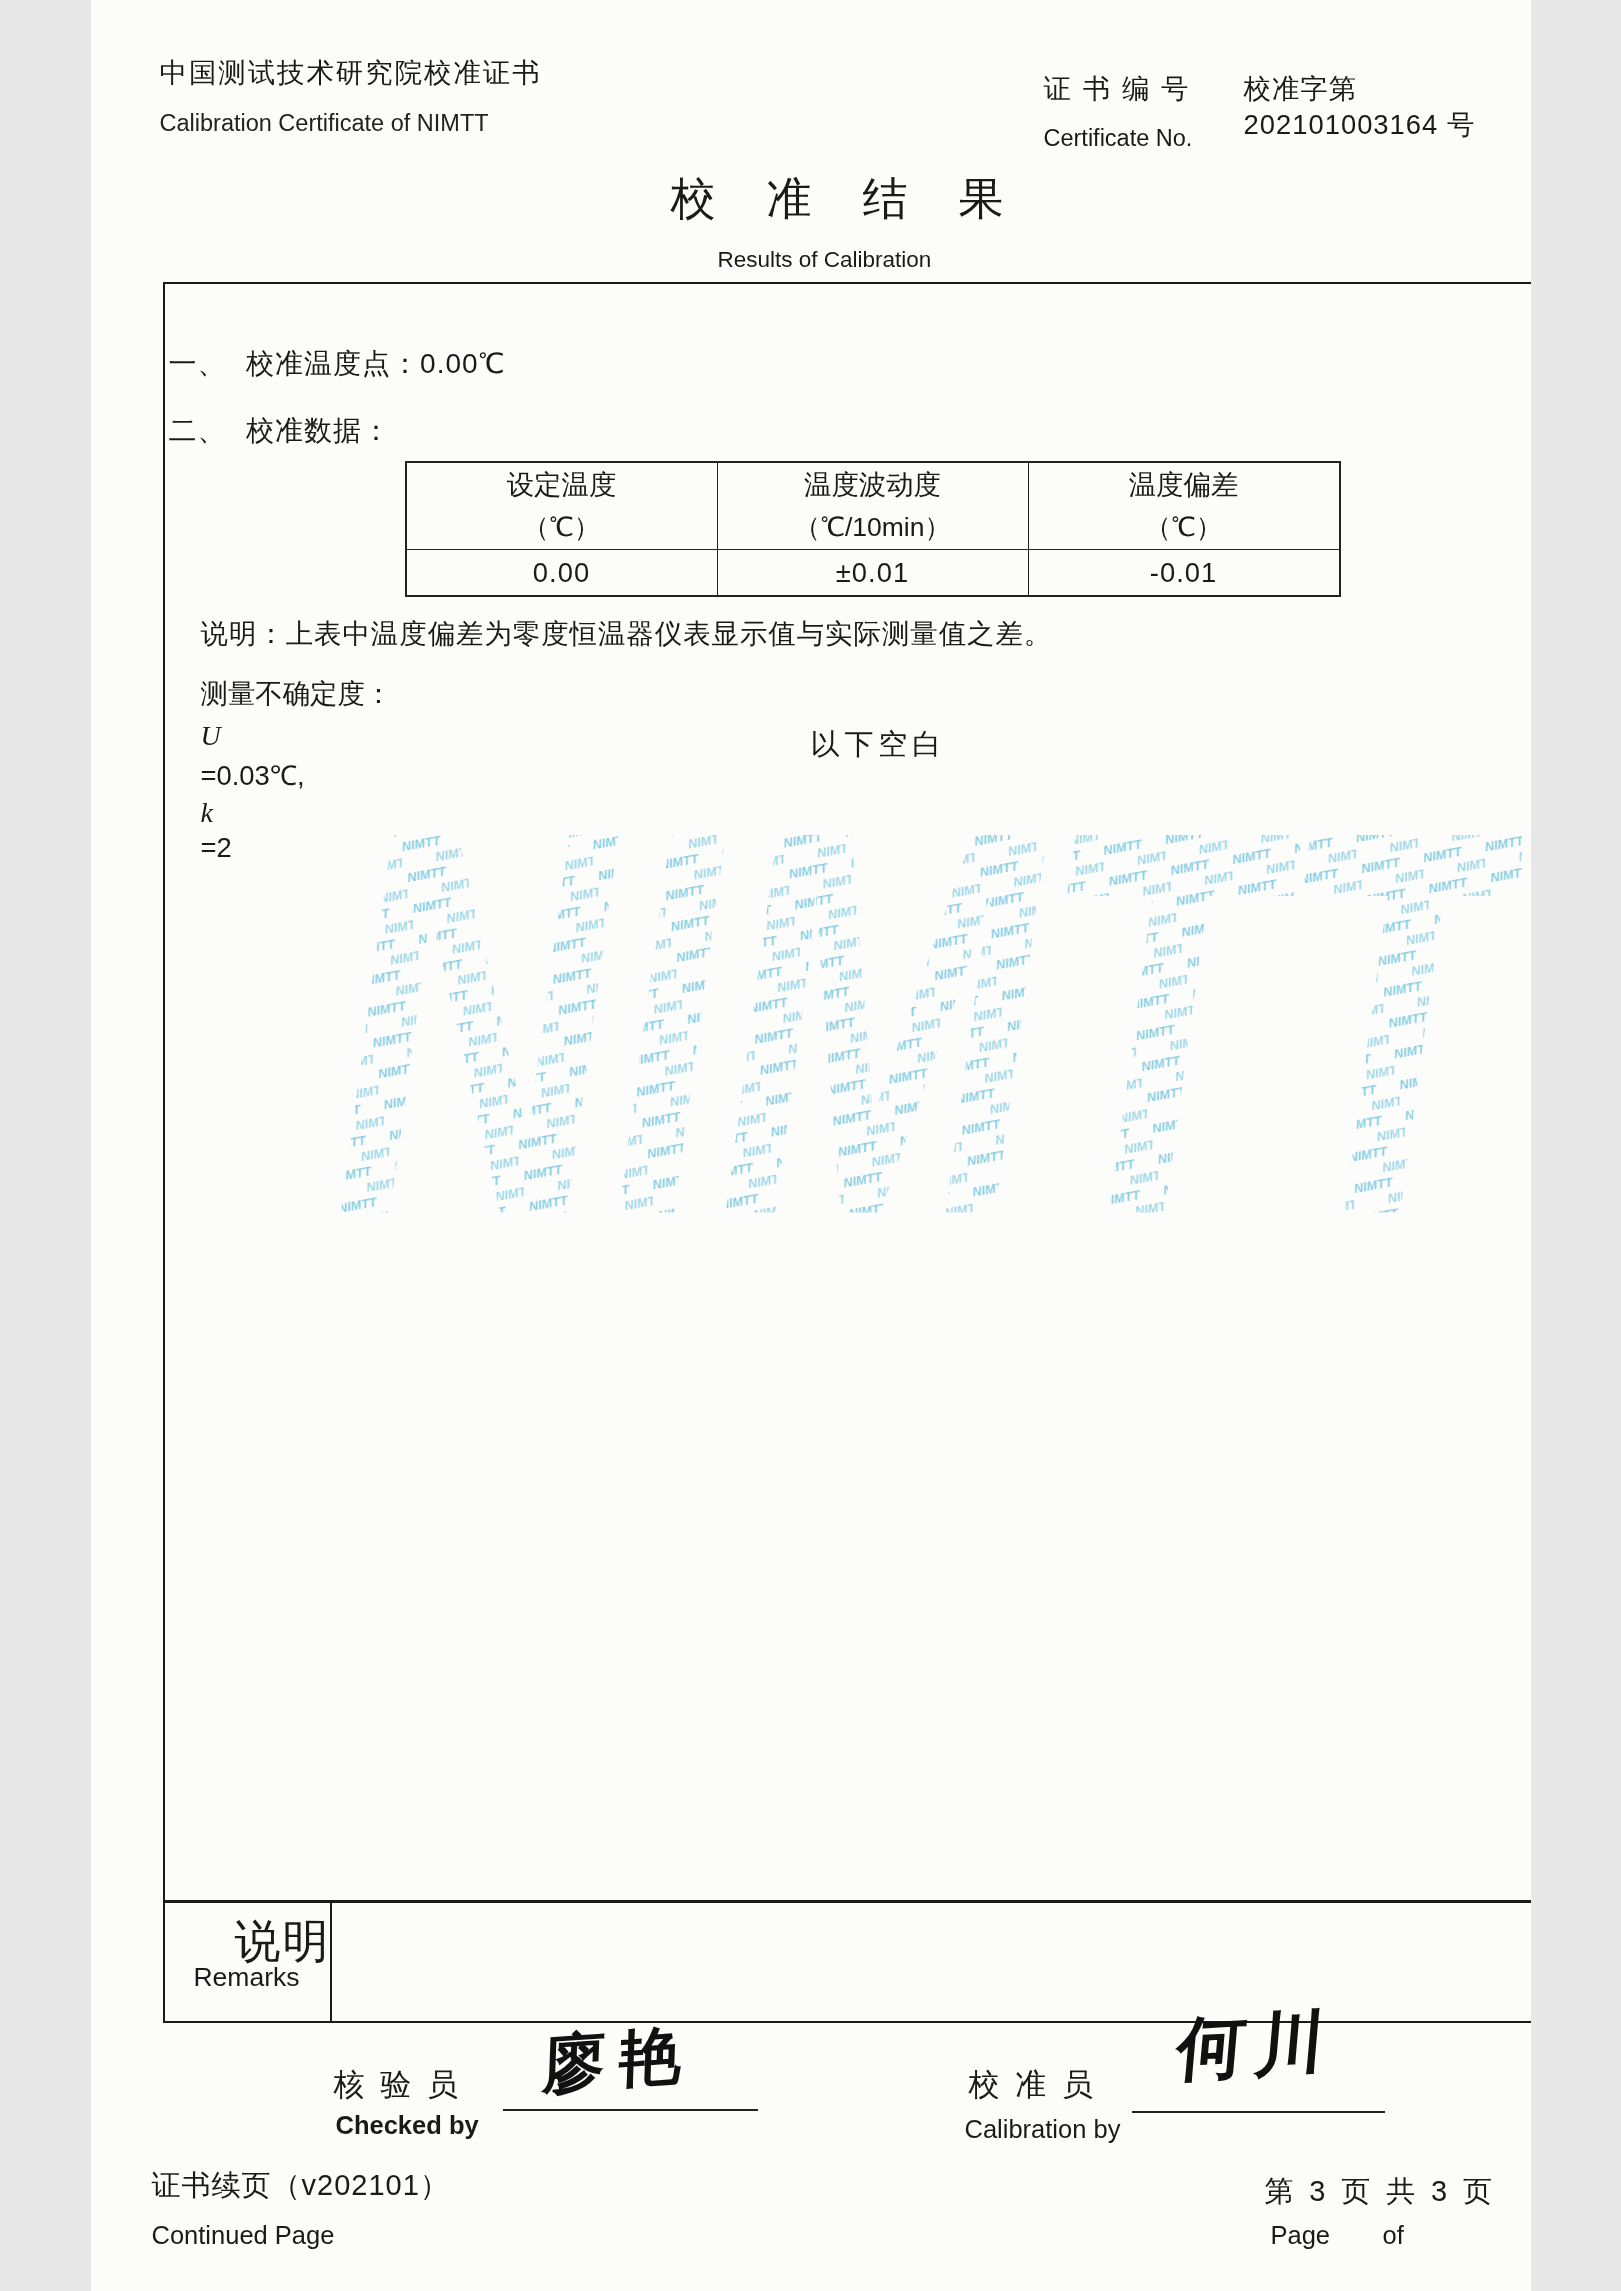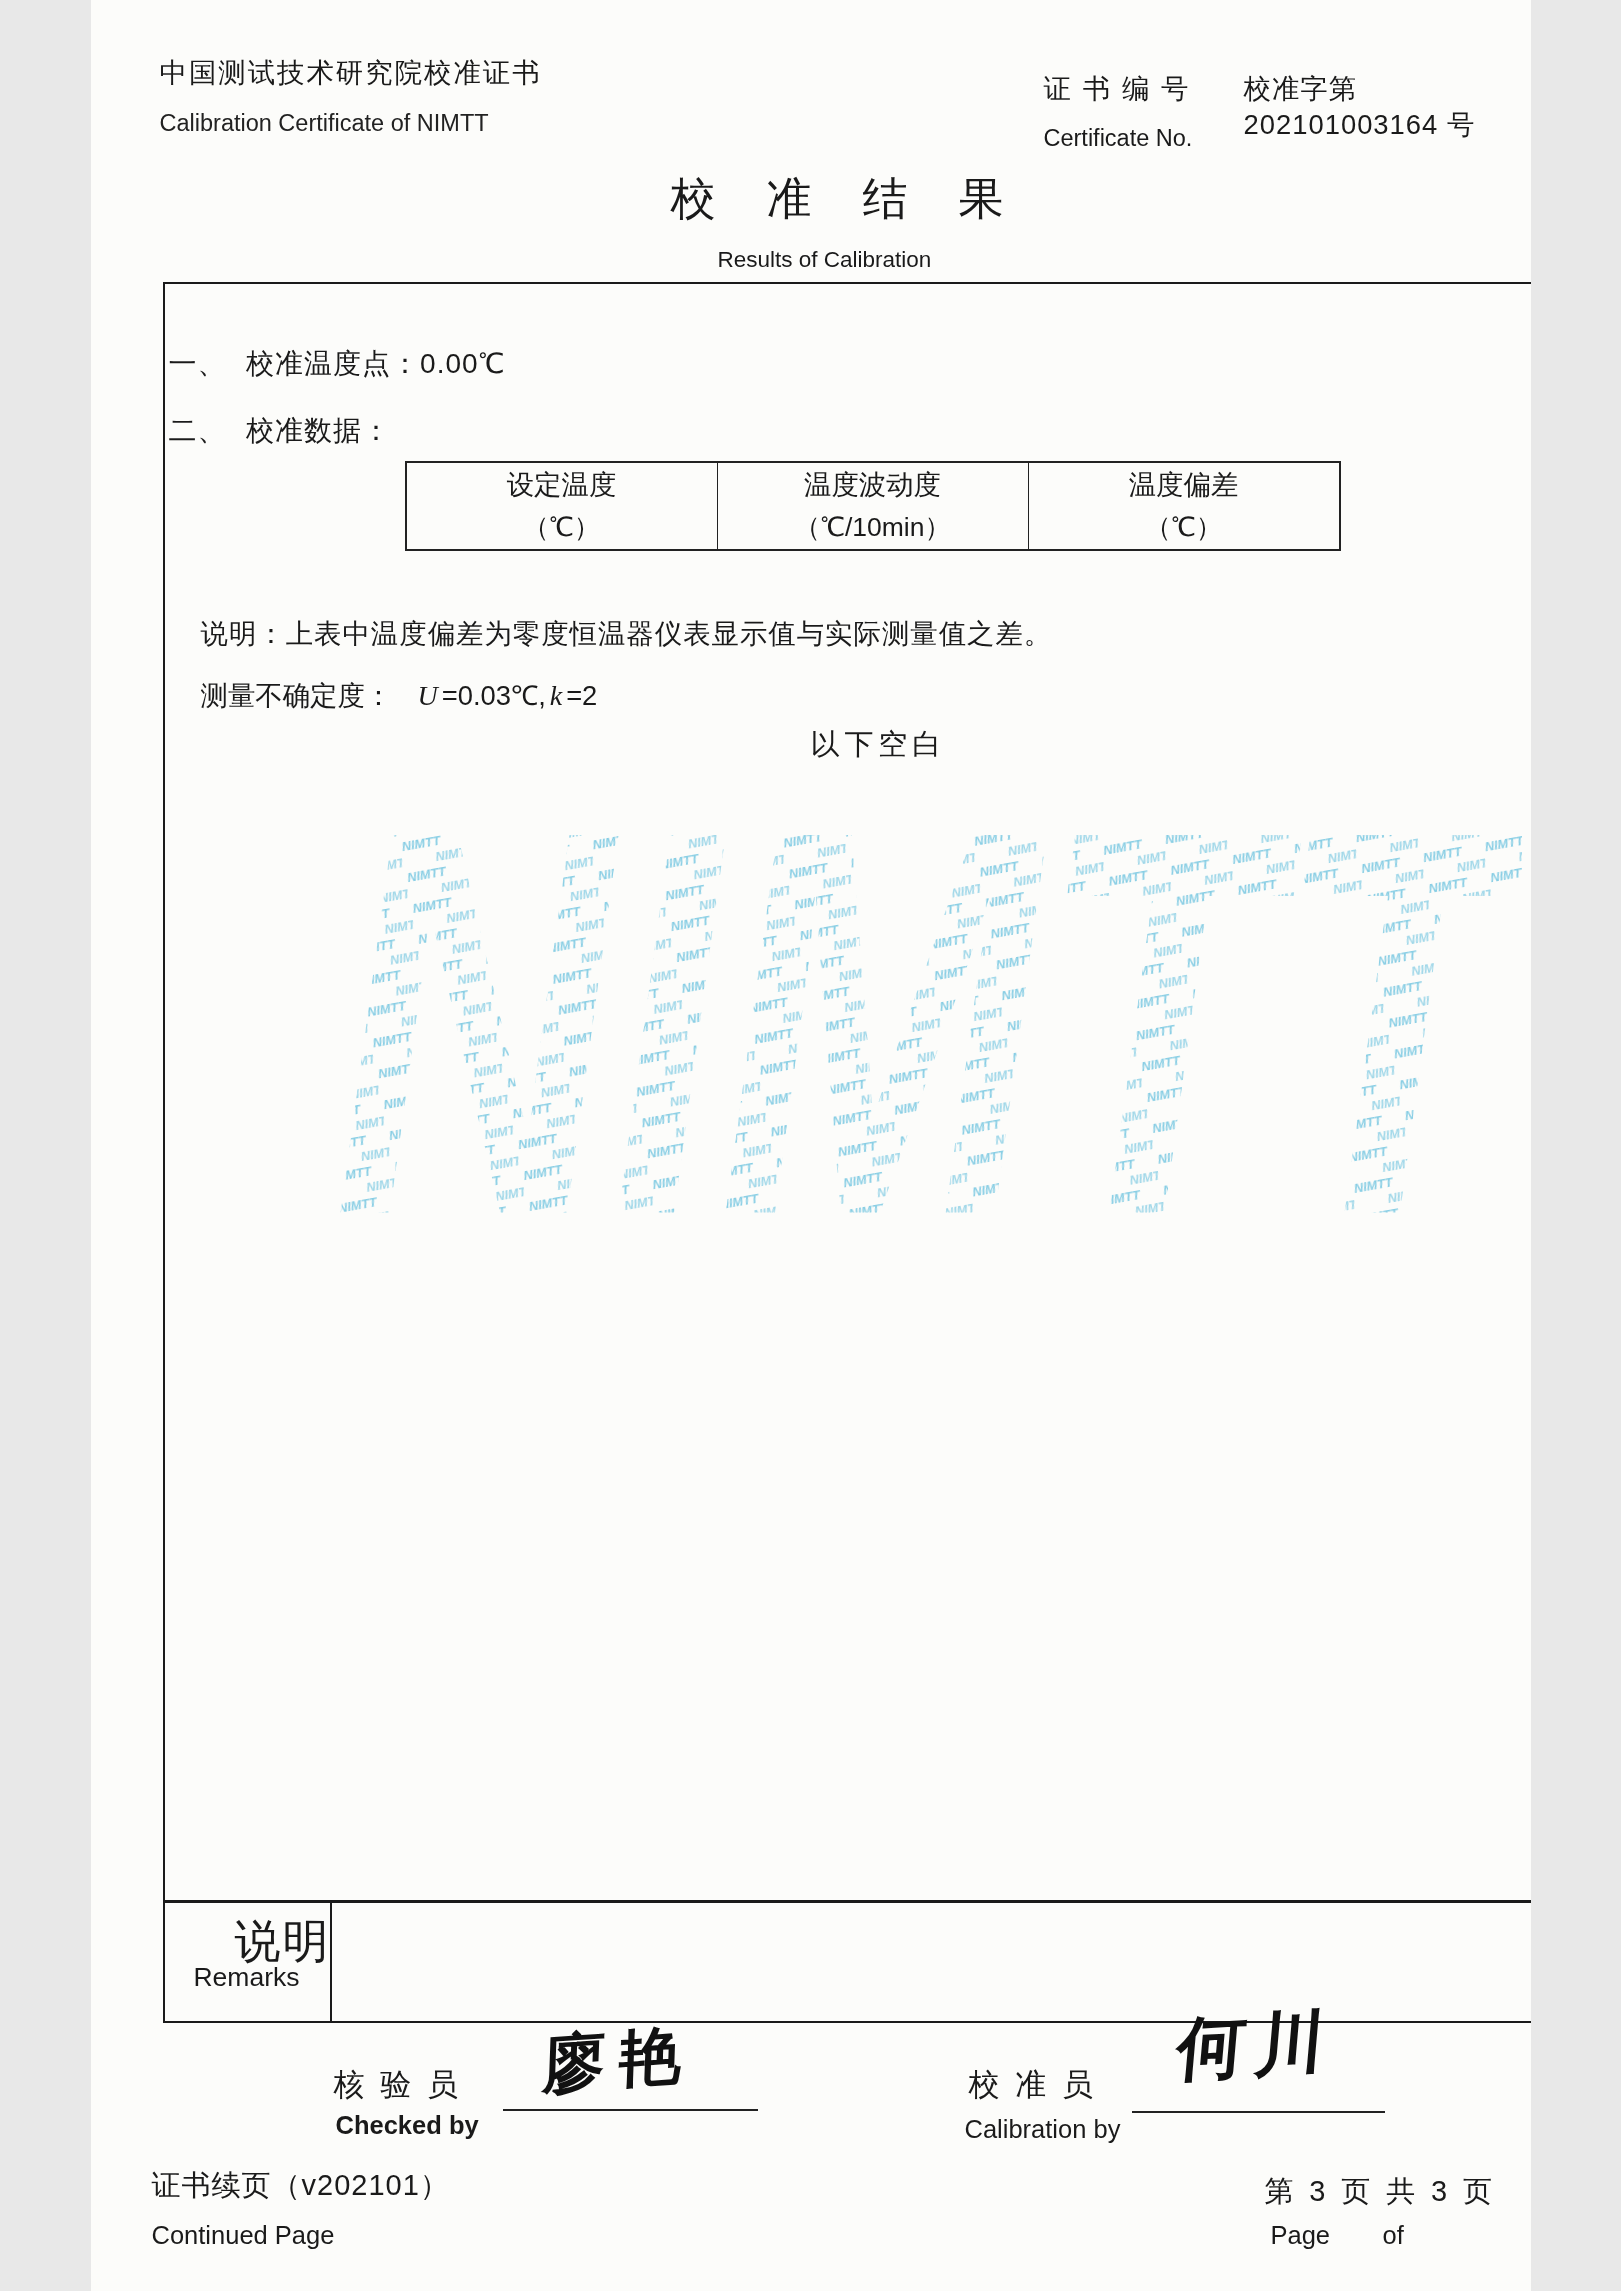--- a/index.html
+++ b/index.html
@@ -35,21 +35,21 @@
 
   
   table.cal{left:314px;top:461px;border-collapse:collapse;table-layout:fixed;}
   table.cal td{border:1.5px solid #222;text-align:center;vertical-align:middle;padding:0;}
   table.cal{border:2.5px solid #222;}
   td.hdr{width:310px;height:86px;font-size:27.4px;}
   td.hdr .l2{font-size:26.5px;margin-top:6.9px;}
   td.val{height:45px;font-size:27.4px;letter-spacing:1px;}
 
   .note1{left:110px;top:616px;font-size:27.4px;letter-spacing:1px;}
-  .note2{left:110px;top:676px;font-size:27.4px;display:flex;gap:3.9px;align-items:baseline;}
+  .note2{left:110px;top:676px;font-size:27.4px;display:flex;gap:3.9px;align-items:baseline;flex-direction:column;}
   .ital{font-family:"Liberation Serif",serif;font-style:italic;font-size:28px;}
   .blank-below{left:720px;top:725px;font-size:29px;letter-spacing:4.9px;}
 
   
   .wm{left:235px;top:789px;opacity:.9;}
 
   
   .stamp{left:1451px;top:1019px;width:171px;height:529px;}
   .stamp-frame{position:absolute;left:37px;top:33px;width:323px;height:404px;
     border:8.8px solid rgba(197,56,92,.72);
@@ -126,20 +126,25 @@
       </td>
       <td class="hdr">
         <div>温度波动度</div>
         <div class="l2">（℃/10min）</div>
       </td>
       <td class="hdr">
         <div>温度偏差</div>
         <div class="l2">（℃）</div>
       </td>
     </tr>
+    <tr>
+      <td class="val">0.00</td>
+      <td class="val">±0.01</td>
+      <td class="val">-0.01</td>
+    </tr>
   </tbody>
     </table>
 
   <div class="abs note1">说明：上表中温度偏差为零度恒温器仪表显示值与实际测量值之差。</div>
   <div class="abs note2">
     <span>测量不确定度：</span>
     <span style="width:17.6px"></span>
     <span class="ital">U</span>
     <span>=0.03℃,</span>
     <span class="ital">k</span>

